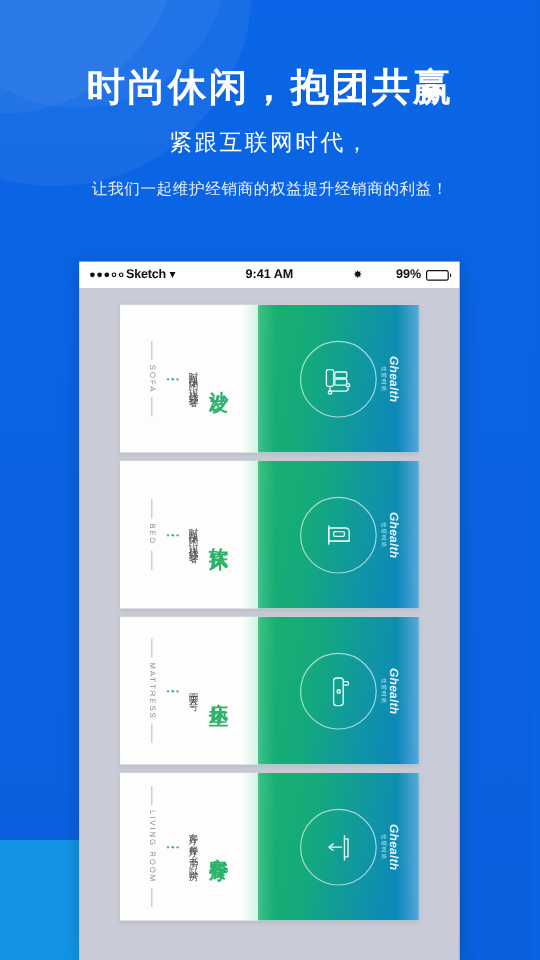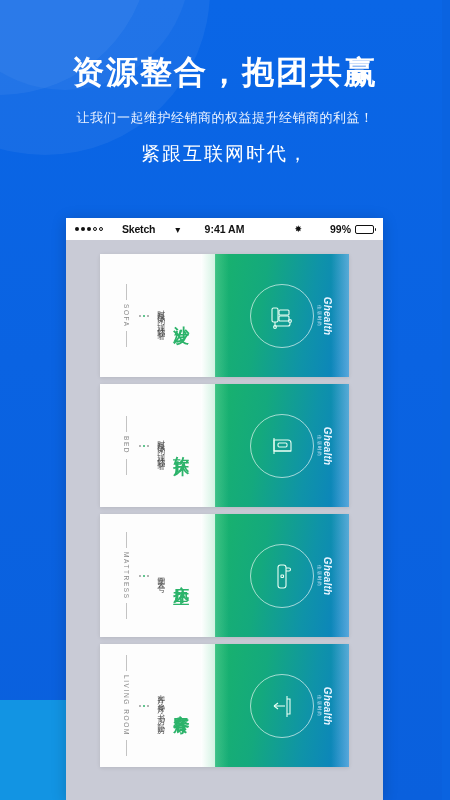--- a/index.html
+++ b/index.html
@@ -37,21 +37,21 @@
   #phone{
     position:absolute;left:66px;top:218px;width:317px;height:582px;
     background:#c9cbd6;overflow:hidden;
     box-shadow:0 2px 14px rgba(0,0,0,.18);
   }
   #statusbar{
     height:22px;background:#ffffff;display:flex;align-items:center;
     padding:0 9px;box-sizing:border-box;font-size:10.5px;color:#111;
     font-weight:bold;position:relative;
   }
-  #sb-left{display:flex;align-items:center;gap:19px;}
+  #sb-left{display:flex;align-items:center;gap:2px;}
   .dots{display:flex;align-items:center;gap:2px;}
   .dot{width:4px;height:4px;border-radius:50%;background:#111;}
   .dot.hollow{background:transparent;border:1px solid #111;width:2px;height:2px;}
   #carrier{font-size:10.5px;font-weight:bold;letter-spacing:-.2px;}
   #wifi-icon{font-size:10px;margin-left:1px;}
   #sb-time{position:absolute;left:0;right:0;text-align:center;font-size:10.5px;font-weight:bold;pointer-events:none;}
   #sb-right{margin-left:auto;display:flex;align-items:center;gap:4px;z-index:2;}
   #bt-icon{font-size:9px;}
   #battery-pct{font-size:10.5px;font-weight:bold;padding-left:24px;}
   #battery{width:19px;height:9px;border:1px solid #111;border-radius:2px;position:relative;box-sizing:border-box;padding:1px;}
@@ -126,23 +126,23 @@
 <body>
 
 <div id="bg">
   <div class="arc" id="arc1"></div>
   <div class="arc" id="arc2"></div>
   <div class="arc" id="arc3"></div>
   <div id="botblock"></div>
 </div>
 
 <div id="headline-wrap">
-  <div id="headline">资源整合，抱团共赢</div>
+  <div id="headline">时尚休闲，抱团共赢</div>
+  <div id="subheadline">紧跟互联网时代，</div>
   <div id="tagline">让我们一起维护经销商的权益提升经销商的利益！</div>
-  <div id="subheadline">紧跟互联网时代，</div>
 </div>
 
 <div id="phone">
 
   <div id="statusbar">
     <div id="sb-left">
       <span class="dots">
         <i class="dot"></i>
           <i class="dot"></i>
           <i class="dot"></i>

